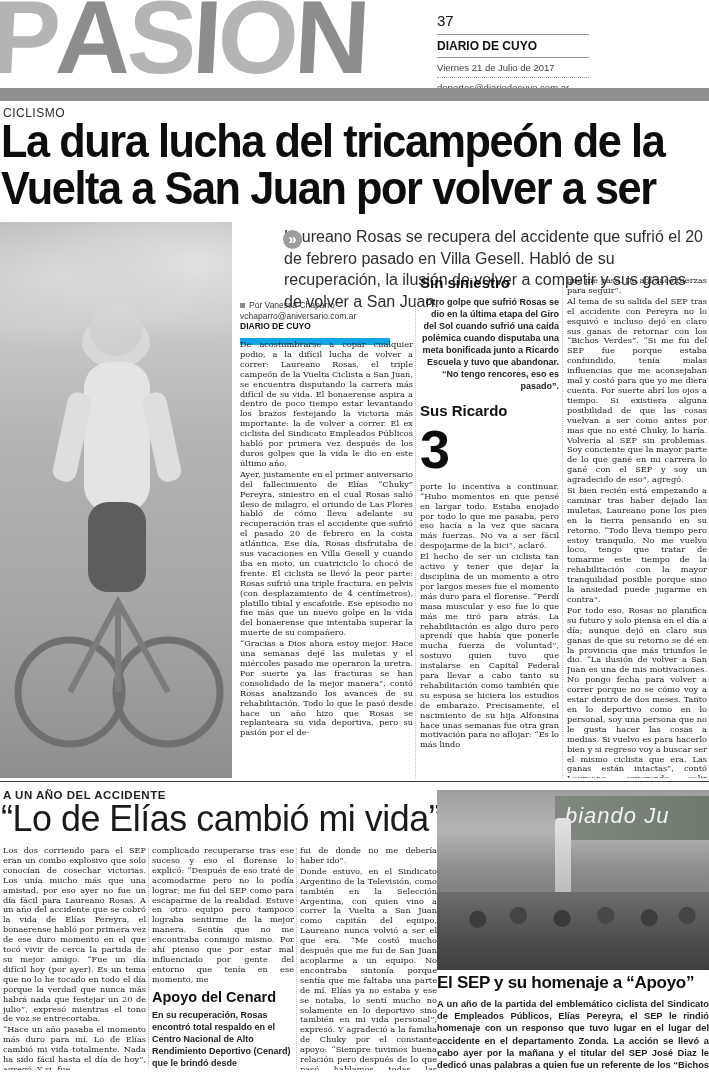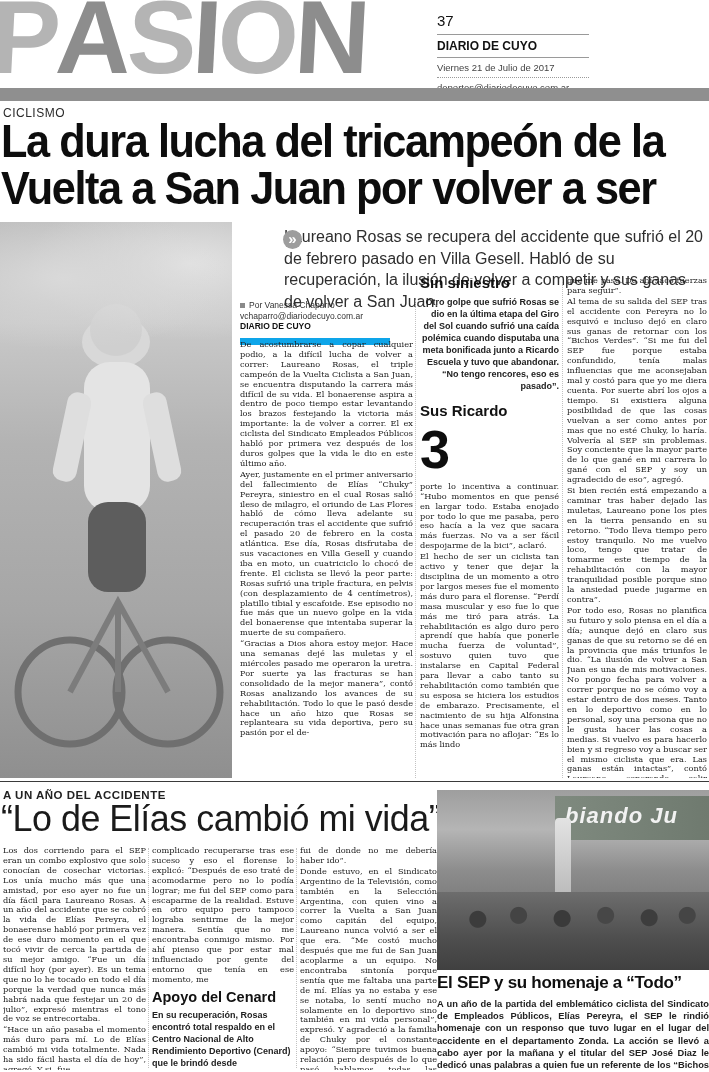--- a/index.html
+++ b/index.html
@@ -79,21 +79,21 @@
   .vsep.b1 { left:148px; top:848px; height:220px; }
   .vsep.b2 { left:296px; top:848px; height:220px; }
   .cenard-head { font-family:"Liberation Sans", sans-serif; font-weight:bold; font-size:14.5px; color:#111; margin:8px 0 6px; }
   .cenard-text { font-family:"Liberation Sans", sans-serif; font-weight:bold; font-size:9px; line-height:12px; text-align:left; color:#222; }
   
   .photo2 { position:absolute; left:437px; top:790px; width:272px; height:180px; overflow:hidden;
     background:
       linear-gradient(180deg,#9e9e9e 0%,#b5b5b5 22%,#8c8c8c 45%,#707070 75%,#5c5c5c 100%); }
   .photo2 .banner { position:absolute; left:118px; top:6px; width:154px; height:44px;
       background:linear-gradient(90deg,#7f8a7f,#6f7a6f); color:#f2f2f2;
-      font-weight:bold; font-size:22px; font-style:italic; line-height:40px; padding-left:10px;
+      font-weight:normal; font-size:22px; font-style:italic; line-height:40px; padding-left:10px;
       letter-spacing:1px; white-space:nowrap; overflow:hidden; }
   .photo2 .statue { position:absolute; left:118px; top:28px; width:16px; height:110px;
       background:linear-gradient(180deg,#e3e3e3,#aaa); border-radius:4px 4px 2px 2px; }
   .photo2 .crowd { position:absolute; left:0; bottom:0; width:272px; height:78px;
       background:
         radial-gradient(circle at 15% 35%, #3c3c3c 8px, transparent 9px),
         radial-gradient(circle at 30% 30%, #444 8px, transparent 9px),
         radial-gradient(circle at 46% 34%, #3a3a3a 8px, transparent 9px),
         radial-gradient(circle at 62% 30%, #474747 8px, transparent 9px),
         radial-gradient(circle at 78% 33%, #3d3d3d 8px, transparent 9px),
@@ -126,21 +126,21 @@
     <div>Vuelta a San Juan por volver a ser</div>
   </div>
 
   <div class="lede-row">
     <div class="lede-badge">»</div>
     <div class="lede-text">Laureano Rosas se recupera del accidente que sufrió el 20 de febrero pasado en Villa Gesell. Habló de su recuperación, la ilusión de volver a competir y sus ganas de volver a San Juan.</div>
   </div>
 
   <div class="byline">
     <div><span class="sq"></span><span>Por Vanessa Chaparro</span></div>
-    <div>vchaparro@diariodecuyo.com.ar</div>
+    <div>vchaparro@aniversario.com.ar</div>
     <div class="credit">DIARIO DE CUYO</div>
   </div>
 
   <div class="photo-main">
     <div class="blur1"></div>
     <svg width="232" height="556" viewBox="0 0 232 556">
       <ellipse cx="116" cy="120" rx="34" ry="26" fill="#d8d8d8"></ellipse>
       <rect x="84" y="140" width="66" height="150" rx="26" fill="#e4e4e4"></rect>
       <rect x="88" y="280" width="58" height="90" rx="20" fill="#5d5d5d"></rect>
       <circle cx="116" cy="108" r="26" fill="#cfcfcf"></circle>
@@ -196,17 +196,17 @@
   </div>
   <div class="vsep b1"></div>
   <div class="vsep b2"></div>
 
   <div class="photo2">
     <div class="banner">biando Ju</div>
     <div class="statue"></div>
     <div class="crowd"></div>
   </div>
   <div class="caption">
-    <div class="caption-title">El SEP y su homenaje a “Todo”</div>
+    <div class="caption-title">El SEP y su homenaje a “Apoyo”</div>
     <div class="caption-text">A un año de la partida del emblemático ciclista del Sindicato de Empleados Públicos, Elías Pereyra, el SEP le rindió homenaje con un responso que tuvo lugar en el lugar del accidente en el departamento Zonda. La acción se llevó a cabo ayer por la mañana y el titular del SEP José Diaz le dedicó unas palabras a quien fue un referente de los “Bichos Verdes”. Y pidió porque se tome conciencia en las rutas con los ciclistas mientras entrenan.</div>
   </div>
 
 </div>
 
 </body></html>

